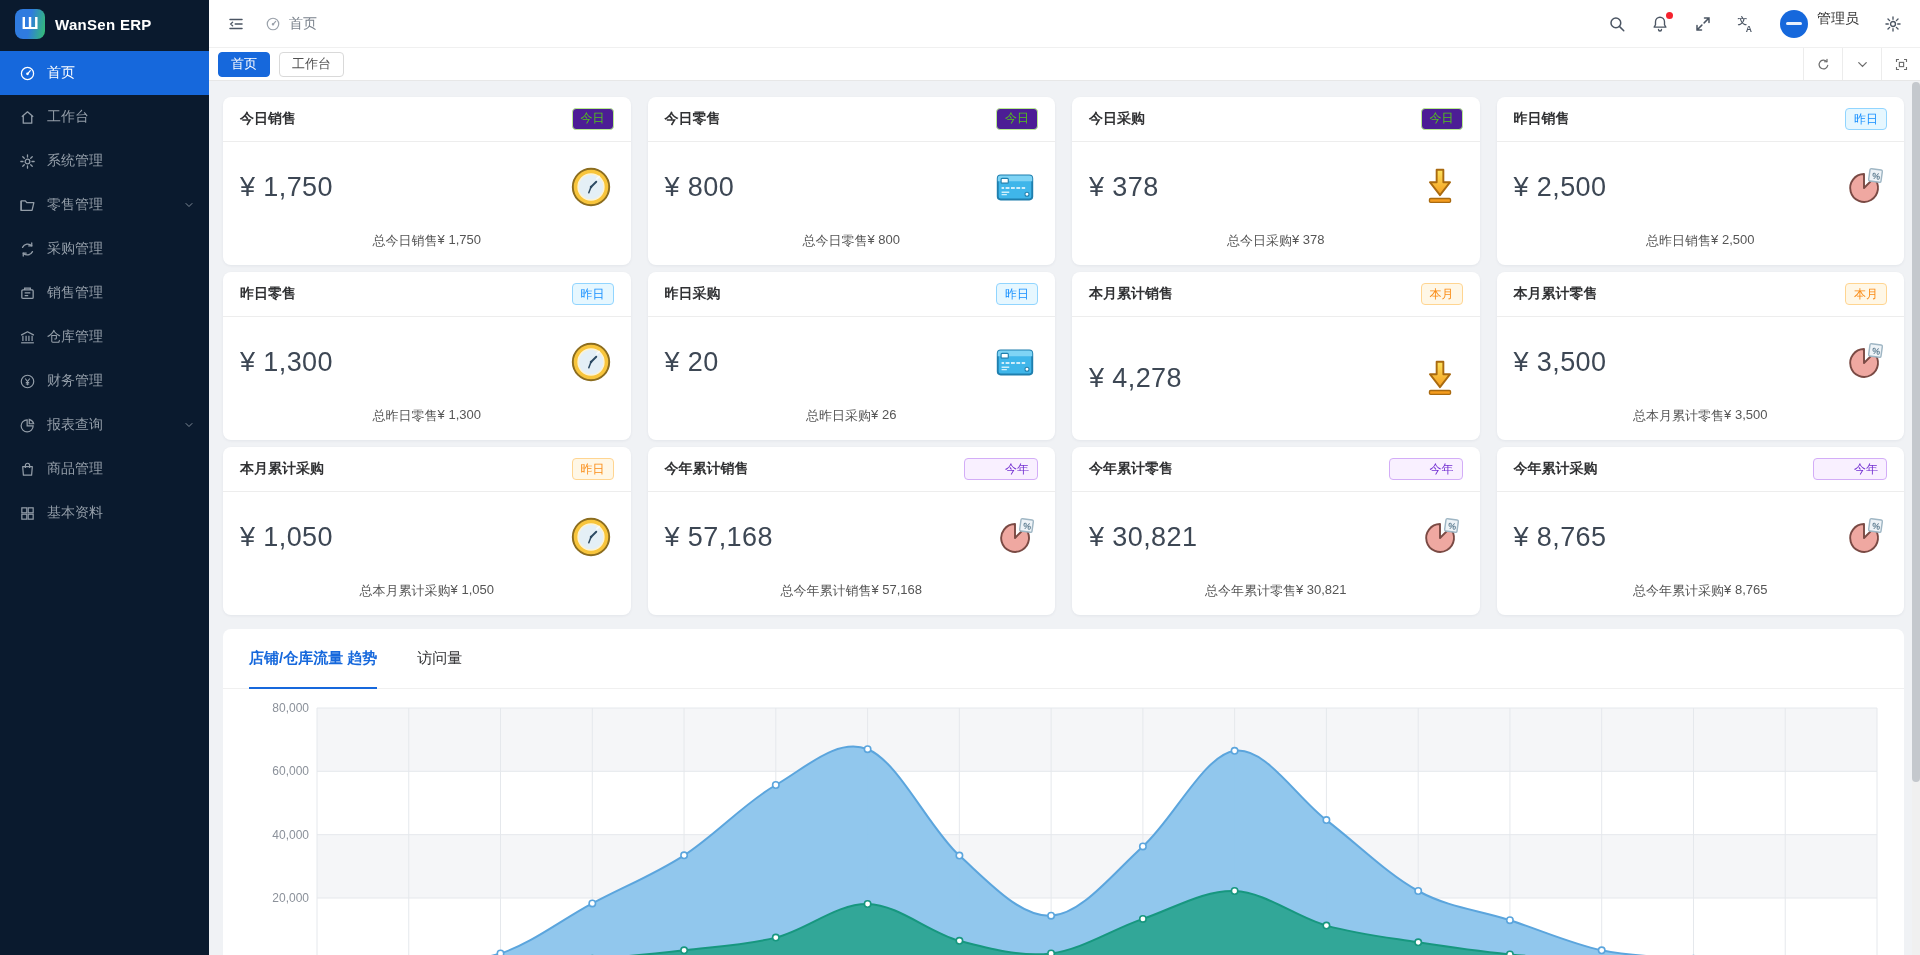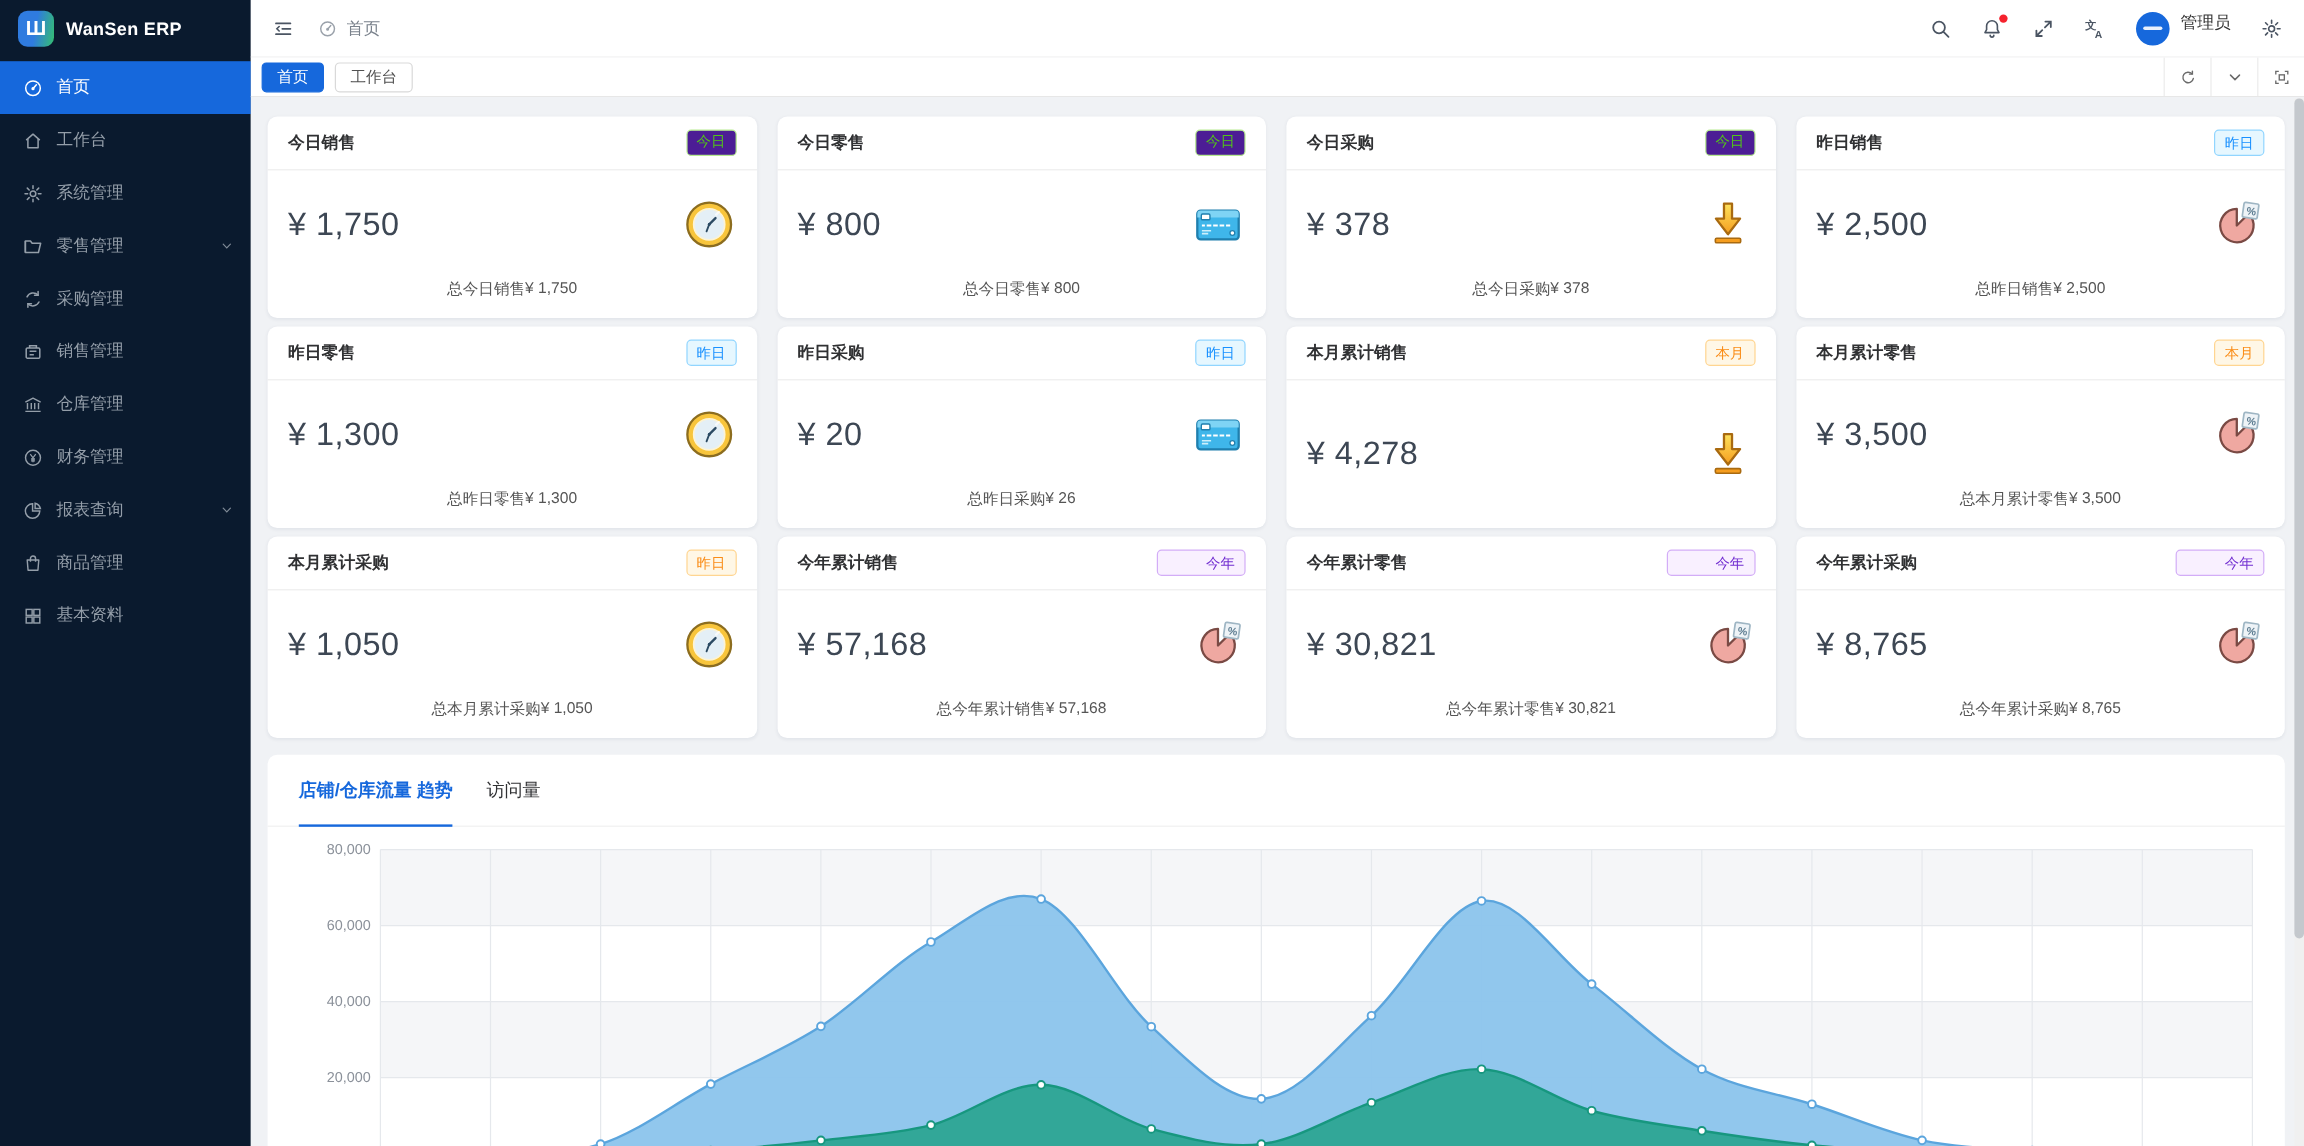--- a/index.html
+++ b/index.html
@@ -58,21 +58,21 @@
   .badge-blue   { color:#1890ff; background:#e6f7ff; border-color:#91d5ff; }
   .badge-orange { color:#fa8c16; background:#fff7e6; border-color:#ffd591; }
   .badge-purple { color:#722ed1; background:#f9f0ff; border-color:#d3adf7;padding-left:40px; }
   .card-bd { flex:1; display:flex; align-items:center; justify-content:space-between; padding:0 17px; }
   .card-value { font-size:27px; color:#3d4754; letter-spacing:.4px; }
   .card-icon { width:46px; height:46px; display:inline-flex; }
   .card-icon svg { width:100%; height:100%; }
   .card-ft { display:flex; justify-content:center; padding:0 17px 15px; font-size:13px; color:#555; }
 
   .chart-card { margin-top:14px; background:#fff; border-radius:8px 8px 0 0; height:410px; }
-  .chart-tabs { display:flex; gap:28px; padding:0 26px; height:60px; align-items:center; border-bottom:1px solid #f0f0f0; }
+  .chart-tabs { display:flex; gap:40px; padding:0 26px; height:60px; align-items:center; border-bottom:1px solid #f0f0f0; }
   .ctab { position:relative; height:100%; display:flex; align-items:center; font-size:15px; color:#303133; cursor:pointer; }
   .ctab.active { color:#1668dc; font-weight:700; }
   .ctab.active::after { content:""; position:absolute; left:0; right:0; bottom:-1px; height:2.5px; background:#1668dc; }
   #chart { display:block; }
 
   .vscroll { position:absolute; top:82px; bottom:0; right:0; width:8px; background:#f0f0f0; }
   .vthumb { width:8px; height:700px; border-radius:4px; background:#c4c8cd; }
 </style>
 </head>
 <body>

